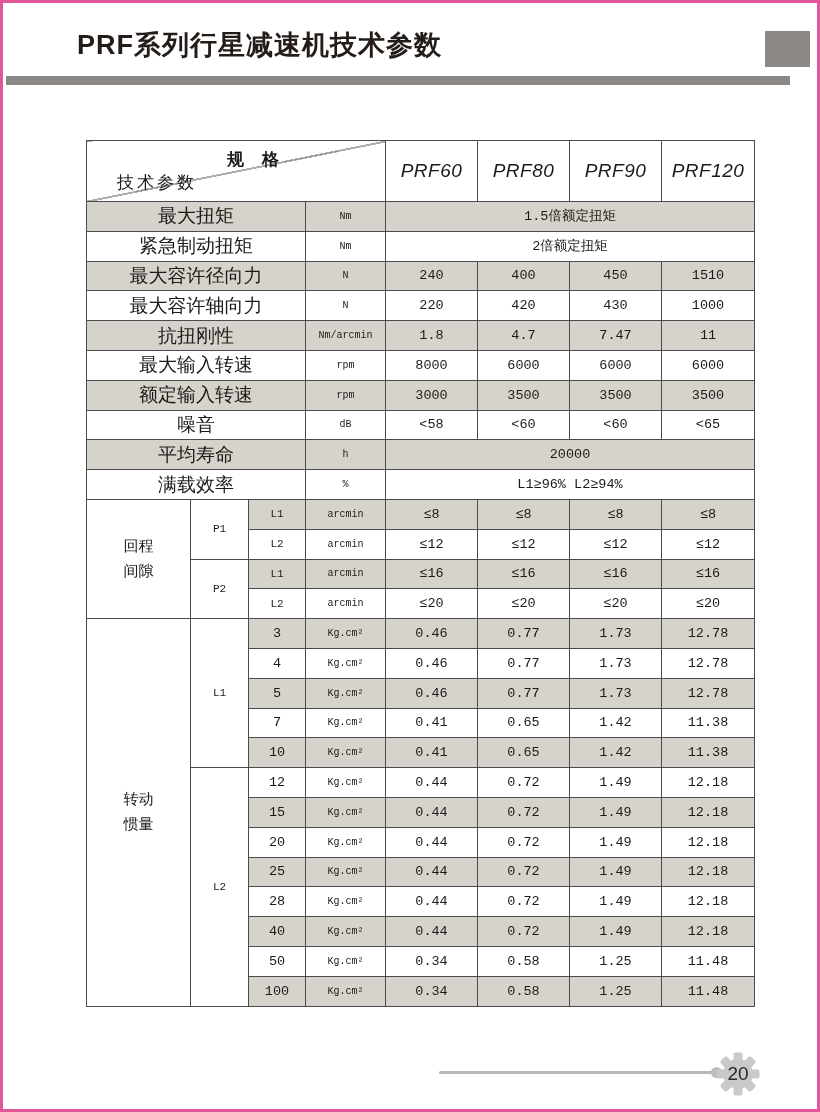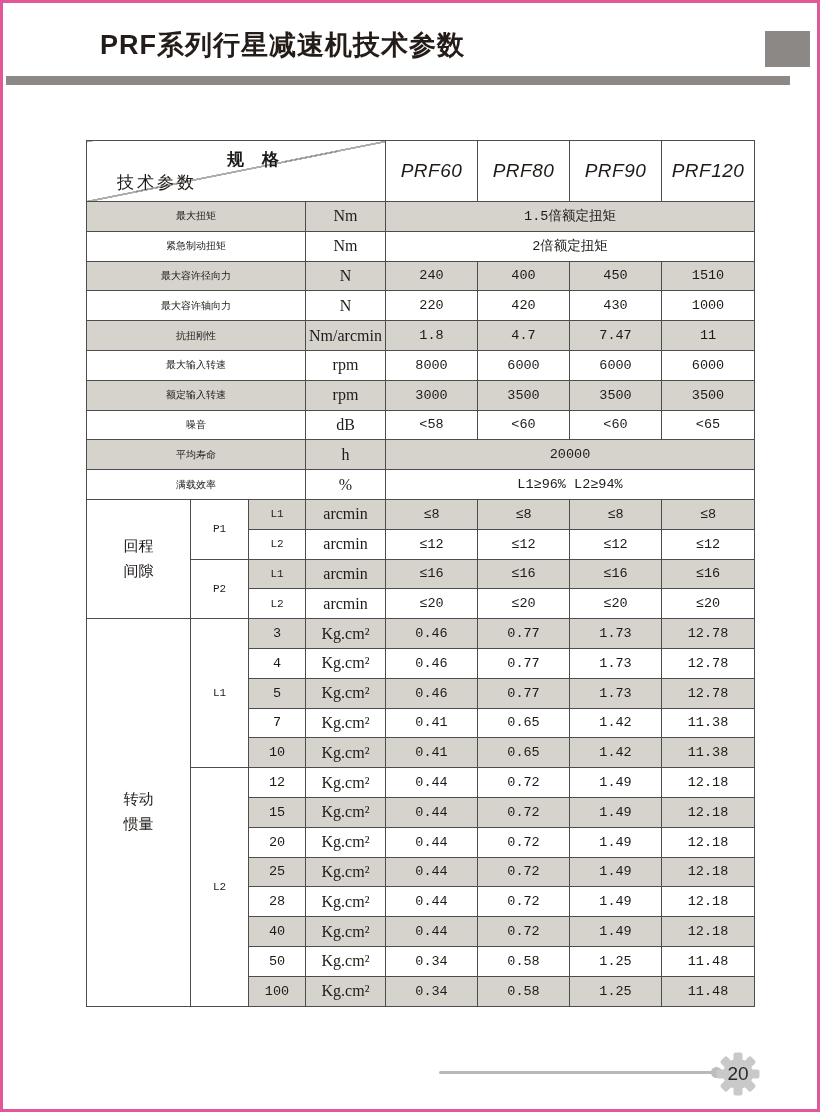--- a/index.html
+++ b/index.html
@@ -4,41 +4,41 @@
 <style>
   html,body{margin:0;padding:0;}
   body{
     width:820px;height:1112px;position:relative;background:#ffffff;
     font-family:"Liberation Sans",sans-serif;color:#1e1a17;
   }
   .page-frame{position:absolute;inset:0;border:3px solid #e0579a;box-sizing:border-box;pointer-events:none;}
 
   
   .doc-title{
-    position:absolute;left:100px;top:27px;
+    position:absolute;left:77px;top:27px;
     font-size:27px;font-weight:bold;letter-spacing:1px;color:#241c18;
     font-family:"Liberation Sans",sans-serif;white-space:nowrap;
   }
   .title-rule{position:absolute;left:6px;top:76px;width:784px;height:9px;background:#8b8886;}
   .corner-block{position:absolute;left:765px;top:31px;width:45px;height:36px;background:#8b8886;}
 
   
   .table-wrap{position:absolute;left:86px;top:140px;}
   table{border-collapse:collapse;table-layout:fixed;width:668px;}
   td,th{
     border:1px solid #4c4c4c;padding:0;text-align:center;vertical-align:middle;
     overflow:hidden;font-weight:normal;background:#ffffff;
   }
   thead tr{height:61px;}
   tbody tr{height:29.8px;}
   .shade{background:#d6d3cc;}
-  .c-label{font-family:"DejaVu Serif",serif;font-size:10px;}
+  .c-label{font-family:"DejaVu Serif",serif;font-size:19px;}
   .c-sect{font-family:"DejaVu Serif",serif;font-size:15px;white-space:pre-line;line-height:1.7;}
   .c-grade,.c-level{font-family:"Liberation Mono",monospace;font-size:11px;}
-  .c-unit{font-family:Liberation Serif, serif;font-size:16px;}
+  .c-unit{font-family:Liberation Mono, monospace;font-size:10px;}
   .c-val{font-family:"Liberation Mono",monospace;font-size:13.5px;}
   .c-model{font-family:"Liberation Sans",sans-serif;font-size:19px;letter-spacing:.5px;font-style:italic;}
   .diag{
     position:relative;
     background:linear-gradient(to bottom right,transparent 49.55%,#5a5a5a 49.55%,#5a5a5a 50.45%,transparent 50.45%);
   }
   .diag .spec-lbl{
     position:absolute;top:7px;right:100px;font-size:17px;font-weight:bold;
     letter-spacing:6px;font-family:"DejaVu Sans",sans-serif;
   }

